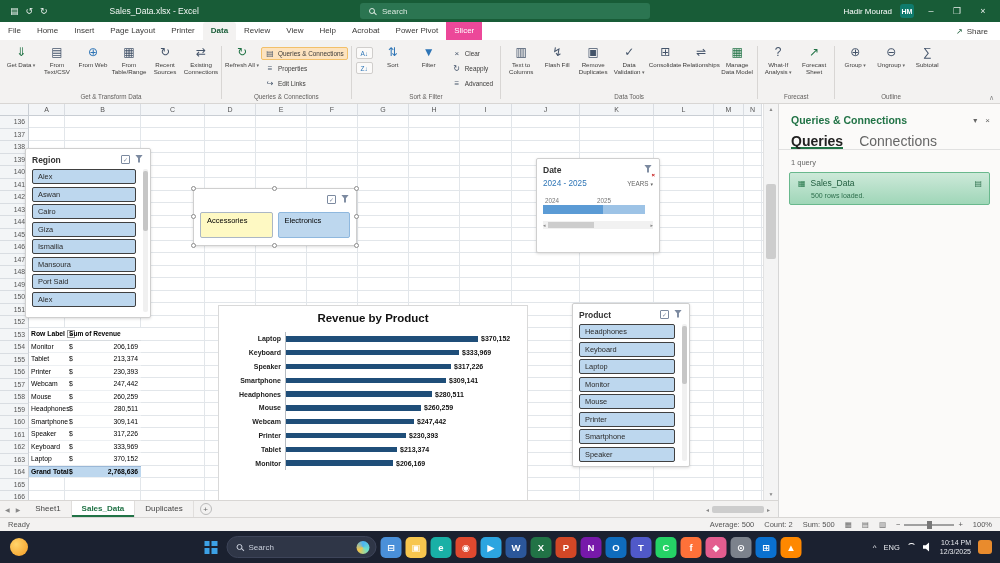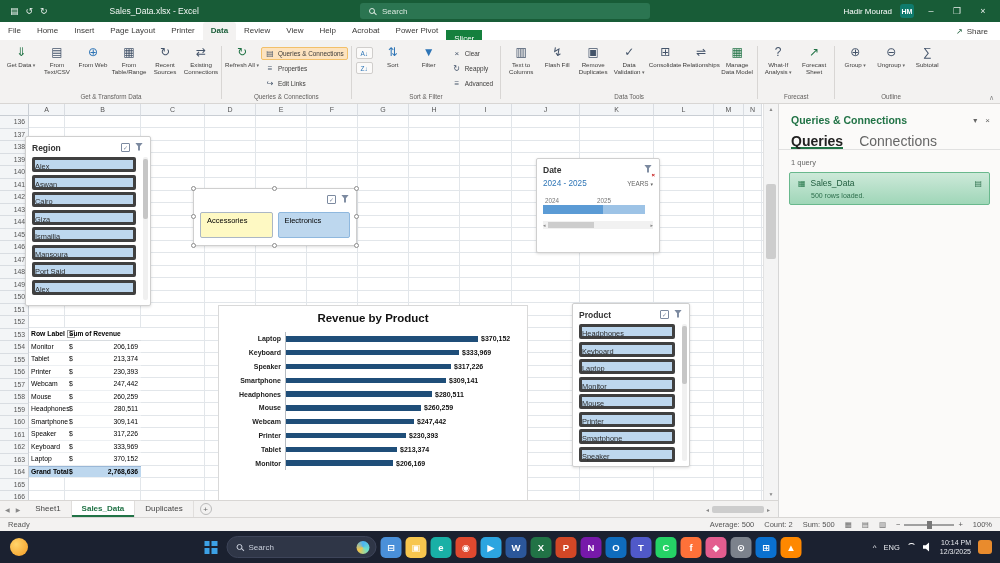--- a/index.html
+++ b/index.html
@@ -17,21 +17,21 @@
   .tb-right { position: absolute; right: 0; top: 0; height: 22px; display: flex; align-items: center; gap: 8px; padding-right: 8px; }
   .tb-user { font-size: 8px; }
   .tb-avatar { width: 14px; height: 14px; border-radius: 3px; background: #0F7B6C; color: #fff; font-size: 7px; font-weight: bold; display: grid; place-items: center; }
   .wc { width: 18px; text-align: center; font-size: 9px; opacity: .9; }
 
   
   .tabs-row { position: absolute; top: 22px; left: 0; right: 0; height: 18px; background: #fff; display: flex; align-items: stretch; }
   .tabs-flex { display: flex; }
   .tab { padding: 0 8px; font-size: 8px; line-height: 18px; color: #3b3a39; white-space: nowrap; }
   .tab.active { background: #f3f2f1; color: #185C37; font-weight: bold; border-radius: 3px 3px 0 0; }
-  .tab.contextual { background: #15803d; color: #fff; margin-top: 8px; }
+  .tab.contextual { background: #ec4899; color: #fff; }
   .share-btn { margin-left: auto; display: flex; align-items: center; gap: 4px; font-size: 8px; color: #3b3a39; padding-right: 12px; }
   .share-ic { font-size: 8px; color: #185C37; }
 
   
   .ribbon { position: absolute; top: 40px; left: 0; right: 0; height: 64px; background: #f3f2f1; border-bottom: 1px solid #d8d6d4; display: flex; align-items: stretch; padding: 2px 4px 0 4px; overflow: hidden; }
   .rgroup { display: flex; flex-direction: column; flex: 0 0 auto; }
   .rbtns { flex: 1; display: flex; align-items: flex-start; gap: 2px; }
   .rglabel { height: 12px; font-size: 6.3px; color: #605e5c; text-align: center; line-height: 12px; white-space: nowrap; }
   .rdivider { width: 1px; background: #d8d6d4; margin: 4px 3px; flex: 0 0 auto; }
   .rbtn-big { width: 34px; display: flex; flex-direction: column; align-items: center; padding-top: 3px; gap: 1px; }
@@ -61,24 +61,24 @@
   
   .slicer { position: absolute; background: #fff; border: 1px solid #cfcfcf; border-radius: 2px; box-shadow: 0 1px 3px rgba(0,0,0,.14); padding: 4px 6px; z-index: 7; }
   .slicer-head { display: flex; align-items: center; height: 13px; }
   .slicer-title { font-weight: bold; font-size: 8.5px; color: #333; flex: 1; }
   .slicer-icons { display: flex; gap: 4px; align-items: center; }
   .ms-box { width: 9px; height: 9px; border: 1px solid #7c8aa0; font-size: 6px; line-height: 8px; text-align: center; color: #7c8aa0; border-radius: 1px; }
   .funnel-wrap { position: relative; width: 10px; height: 10px; }
   .funnel { position: absolute; left: 1px; top: 0; width: 8px; height: 9px; background: #7c8aa0; clip-path: polygon(0 0, 100% 0, 62% 42%, 62% 88%, 38% 88%, 38% 42%); }
   .fx { position: absolute; right: -2px; bottom: -3px; color: #C00000; font-size: 6px; font-weight: bold; }
   .slicer-items { margin-top: 3px; display: flex; flex-direction: column; gap: 2.5px; padding-right: 8px; }
-  .slicer-item { height: 15px; background: #BDD7EE; border: 3px solid #404040; border-radius: 2px; font-size: 7.4px; color: #2a2a2a; line-height: 13.5px; }
+  .slicer-item { height: 15px; background: #BDD7EE; border: 1px solid #404040; border-radius: 2px; font-size: 7.4px; color: #2a2a2a; line-height: 13.5px; padding-left: 5px; }
   .sl-scroll { position: absolute; right: 2px; top: 20px; bottom: 5px; width: 5px; background: #f0f0f0; border-radius: 2px; }
   .sl-thumb { position: absolute; top: 2px; left: 0; width: 5px; height: 42%; background: #c6c6c6; border-radius: 2px; }
-  .region-slicer { left: 25px; top: 32px; width: 126px; height: 170px; }
+  .region-slicer { left: 25px; top: 44px; width: 126px; height: 170px; }
   .product-slicer { left: 572px; top: 199px; width: 118px; height: 164px; }
 
   .cat-slicer { left: 193px; top: 84px; width: 164px; height: 58px; z-index: 8; }
   .cat-items { display: flex; gap: 5px; margin-top: 6px; }
   .cat-item { flex: 1; height: 26px; border-radius: 2px; font-size: 7.5px; padding: 3px 0 0 6px; }
   .cat-item.c0 { background: #fef9c3; border: 1px solid #ABB7C5; }
   .cat-item.c1 { background: #BDD7EE; border: 1px solid #8FB8DE; }
   .handle { position: absolute; width: 5px; height: 5px; background: #fff; border: 1px solid #8c8c8c; border-radius: 50%; z-index: 9; }
   .h-tl { left: -3px; top: -3px; } .h-tc { left: 50%; top: -3px; margin-left: -3px; } .h-tr { right: -3px; top: -3px; }
   .h-ml { left: -3px; top: 50%; margin-top: -3px; } .h-mr { right: -3px; top: 50%; margin-top: -3px; }

